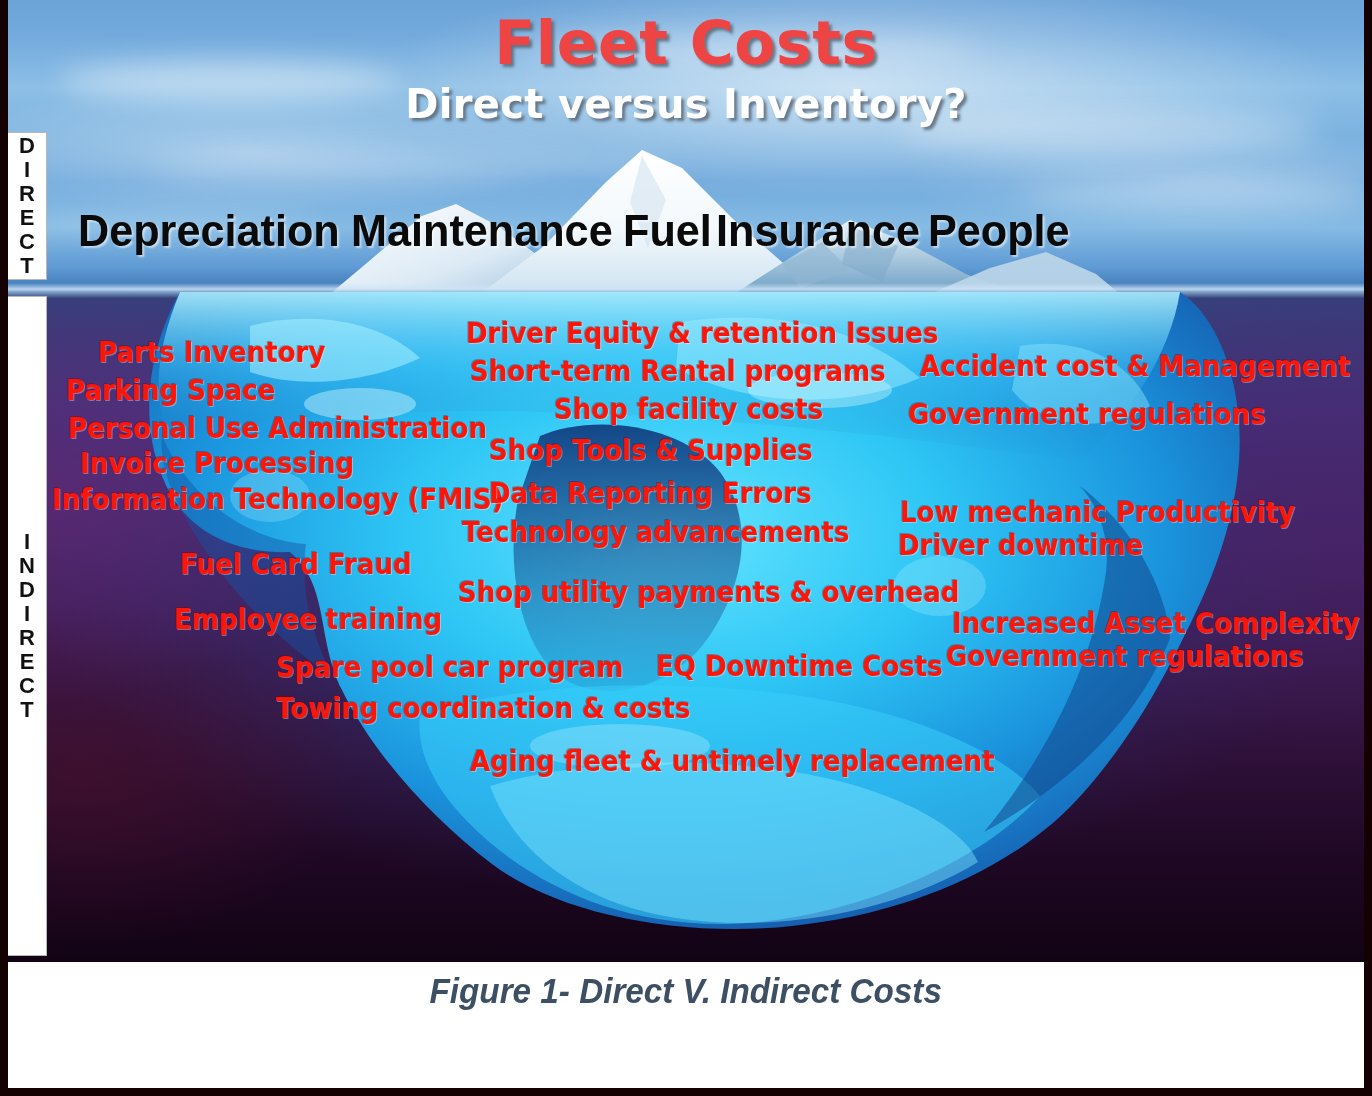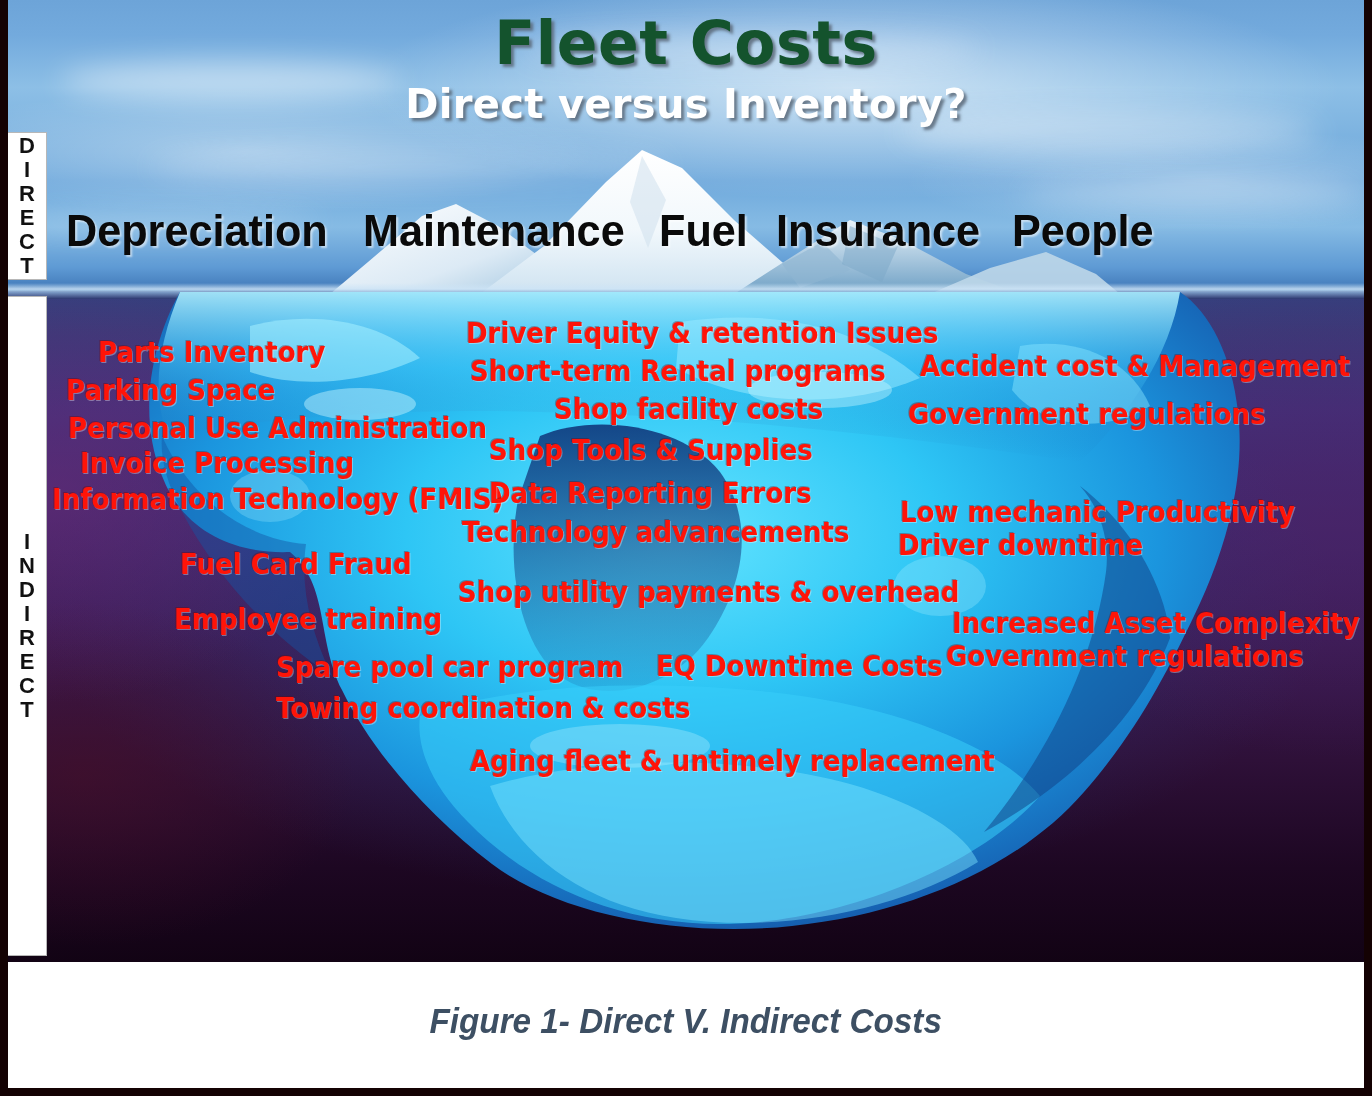--- a/index.html
+++ b/index.html
@@ -146,44 +146,43 @@
     top: 8px;
     width: 100%;
     text-align: center;
     pointer-events: none;
   }
   #main-title {
     font-family: "DejaVu Sans", sans-serif;
     font-weight: bold;
     font-size: 60px;
     line-height: 70px;
-    color: #14532d;
+    color: #ef4444;
     letter-spacing: 0.5px;
     text-shadow: 3px 3px 3px rgba(90,105,120,0.85);
   }
   #subtitle {
     font-family: "DejaVu Sans", sans-serif;
     font-weight: bold;
     font-size: 40px;
     line-height: 52px;
     color: #ffffff;
     letter-spacing: 0.3px;
     text-shadow: 3px 3px 3px rgba(90,105,120,0.85);
   }
 
   
   #direct-costs-row {
     position: absolute;
-    left: 66px;
+    left: 78px;
     top: 206px;
     width: 1210px;
     display: flex;
     align-items: flex-end;
     justify-content: flex-start;
-    gap: 24px;
   }
   .direct-cost-word {
     font-family: "Liberation Sans", sans-serif;
     font-weight: bold;
     font-size: 45px;
     line-height: 50px;
     color: #0a0a0a;
     text-shadow: 2px 2px 2px rgba(255,255,255,0.55);
     white-space: nowrap;
     transform: scaleX(0.96);
@@ -246,21 +245,21 @@
   #caption-panel {
     position: absolute;
     left: 8px;
     top: 962px;
     width: 1356px;
     height: 126px;
     background: #ffffff;
     display: flex;
     align-items: flex-start;
     justify-content: center;
-    padding-top: 38px;
+    padding-top: 8px;
     box-sizing: border-box;
   }
   #figure-caption {
     font-family: "Liberation Sans", sans-serif;
     font-style: italic;
     font-weight: bold;
     font-size: 35px;
     line-height: 42px;
     color: #3d4f63;
     transform: scaleX(0.95);

